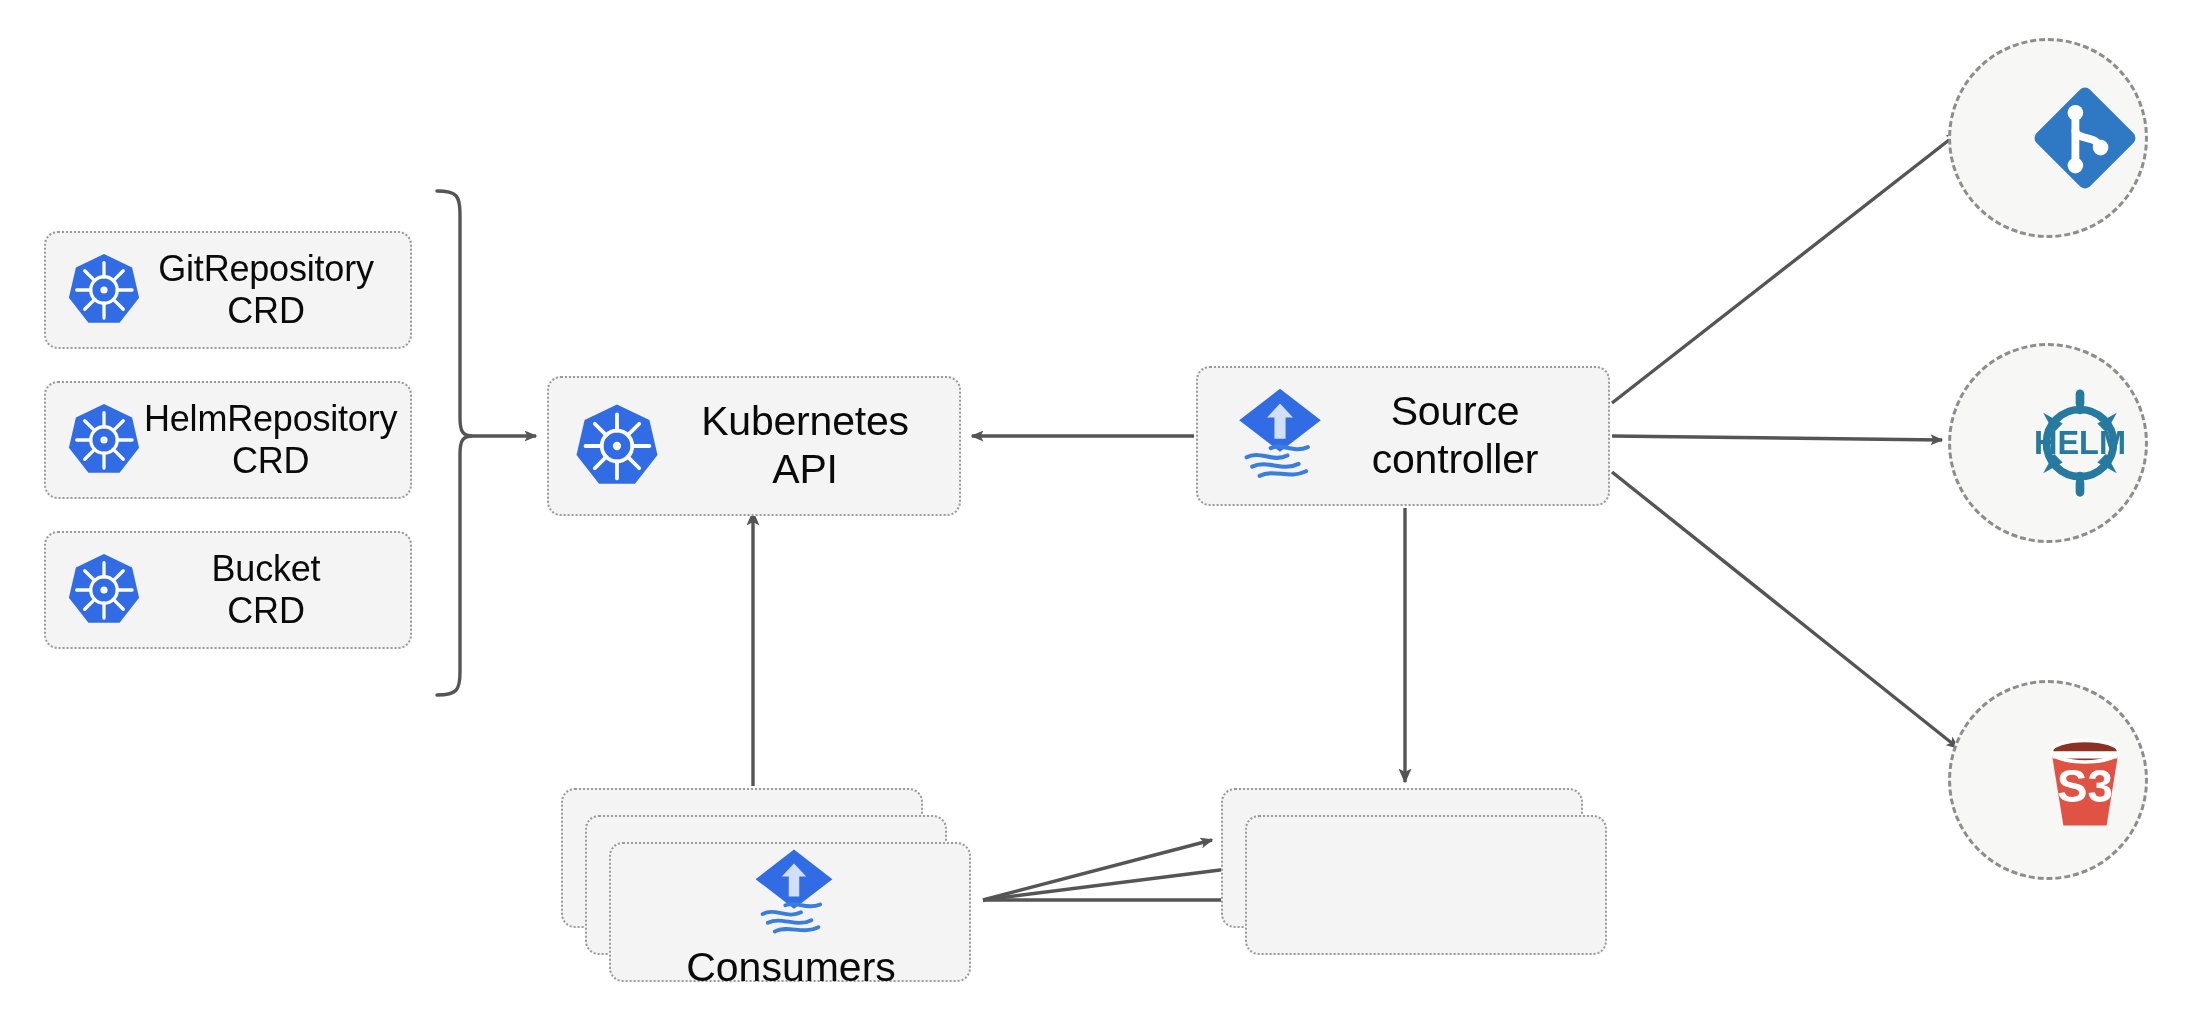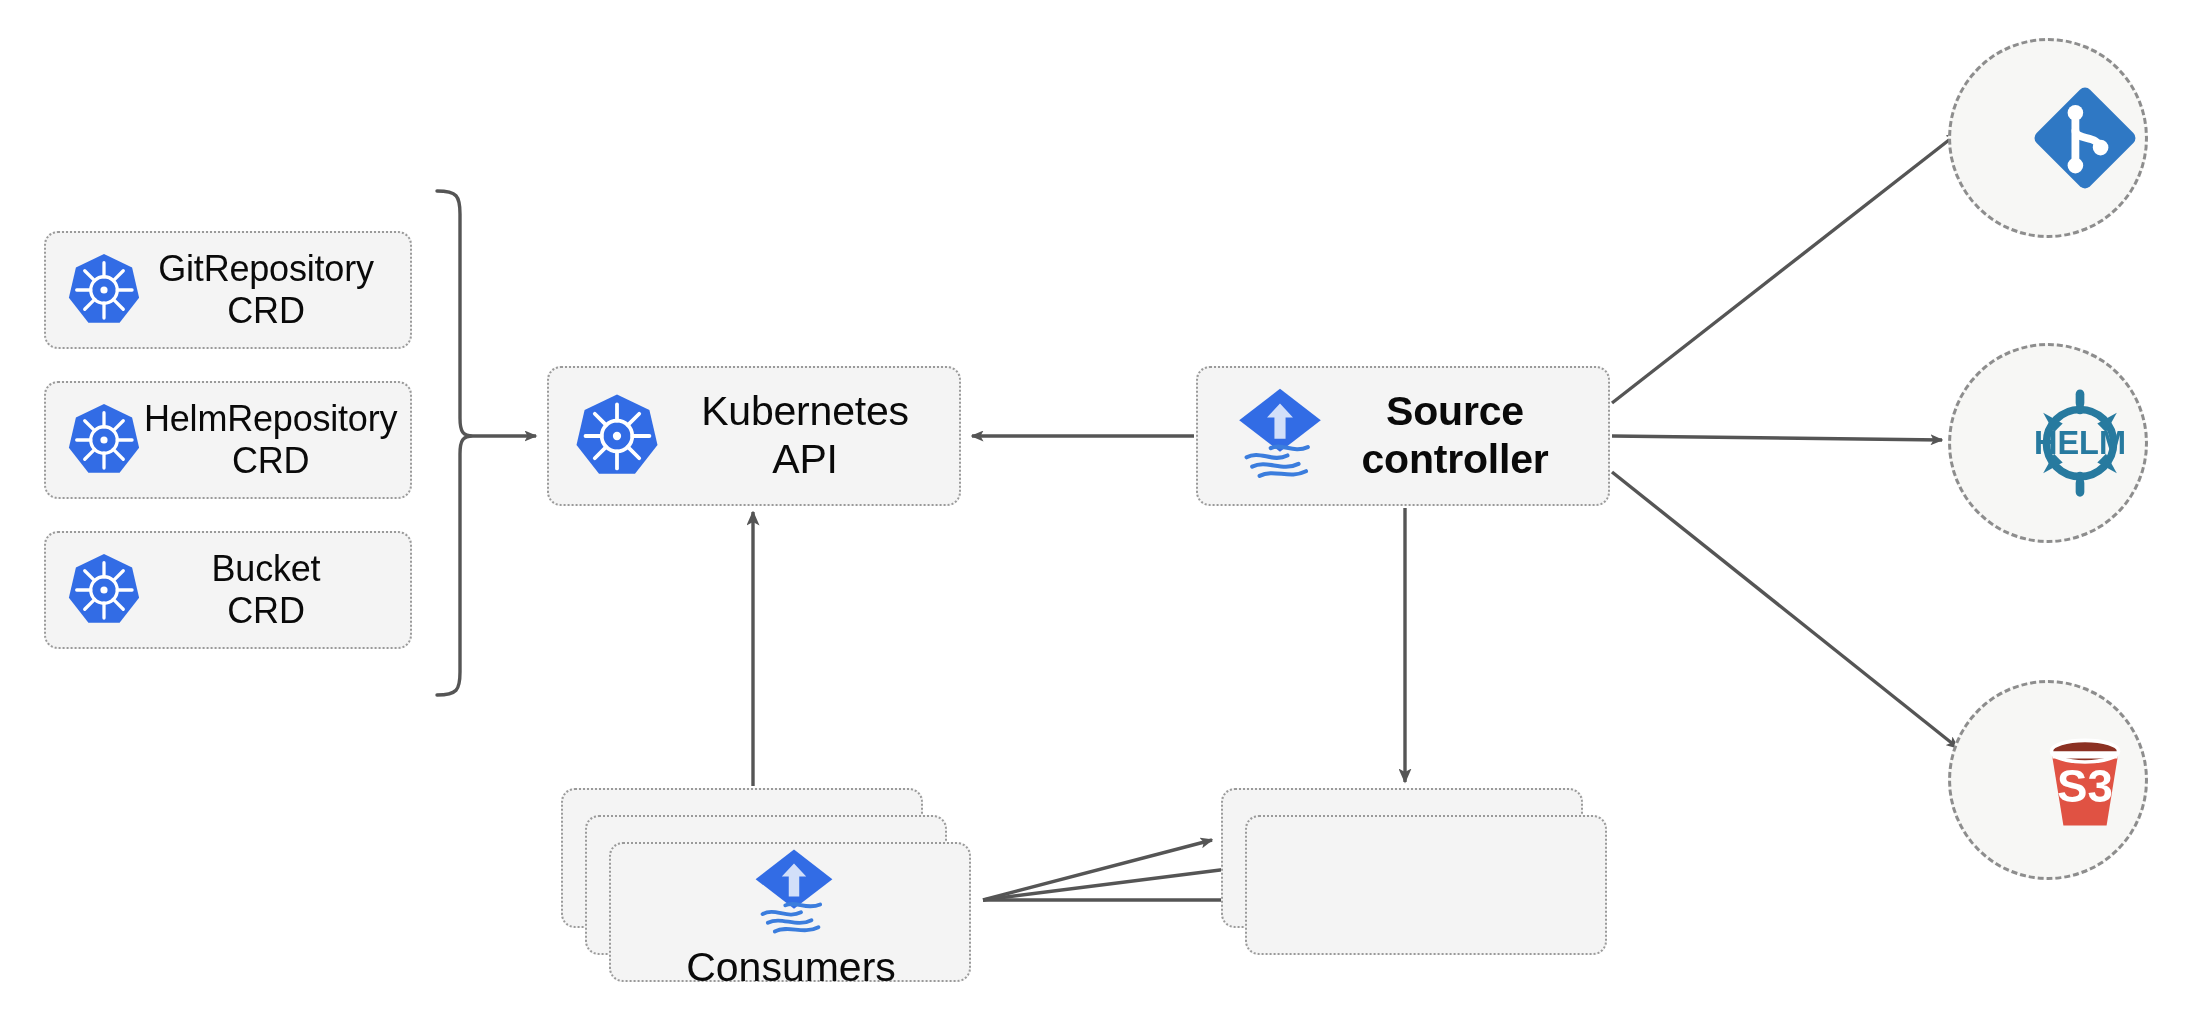--- a/index.html
+++ b/index.html
@@ -50,32 +50,31 @@
     justify-content: center;
   }
 
   
   .crd { width: 368px; height: 118px; left: 44px; padding: 0 14px 0 18px; }
   .crd .icon-slot { width: 80px; height: 80px; }
   .crd .label { font-size: 36px; }
 
   
   #node-k8s-api {
-    left: 547px; top: 366px; width: 414px; height: 140px;
+    left: 547px; top: 376px; width: 414px; height: 140px;
     padding: 0 18px 0 22px;
     gap: 14px;
   }
   #node-k8s-api .icon-slot { width: 92px; height: 92px; }
   #node-k8s-api .label { font-size: 41px; text-align: center; }
 
   
   #node-source-controller {
     left: 1196px; top: 366px; width: 414px; height: 140px;
     padding: 0 18px 0 34px;
-    font-weight: bold;
   }
   #node-source-controller .icon-slot { width: 96px; height: 104px; }
   #node-source-controller .label { font-size: 41px; }
 
   
   .stack { position: absolute; z-index: 3; }
   .stack .sheet {
     position: absolute;
     width: 362px; height: 140px;
     background: #f4f4f4;

